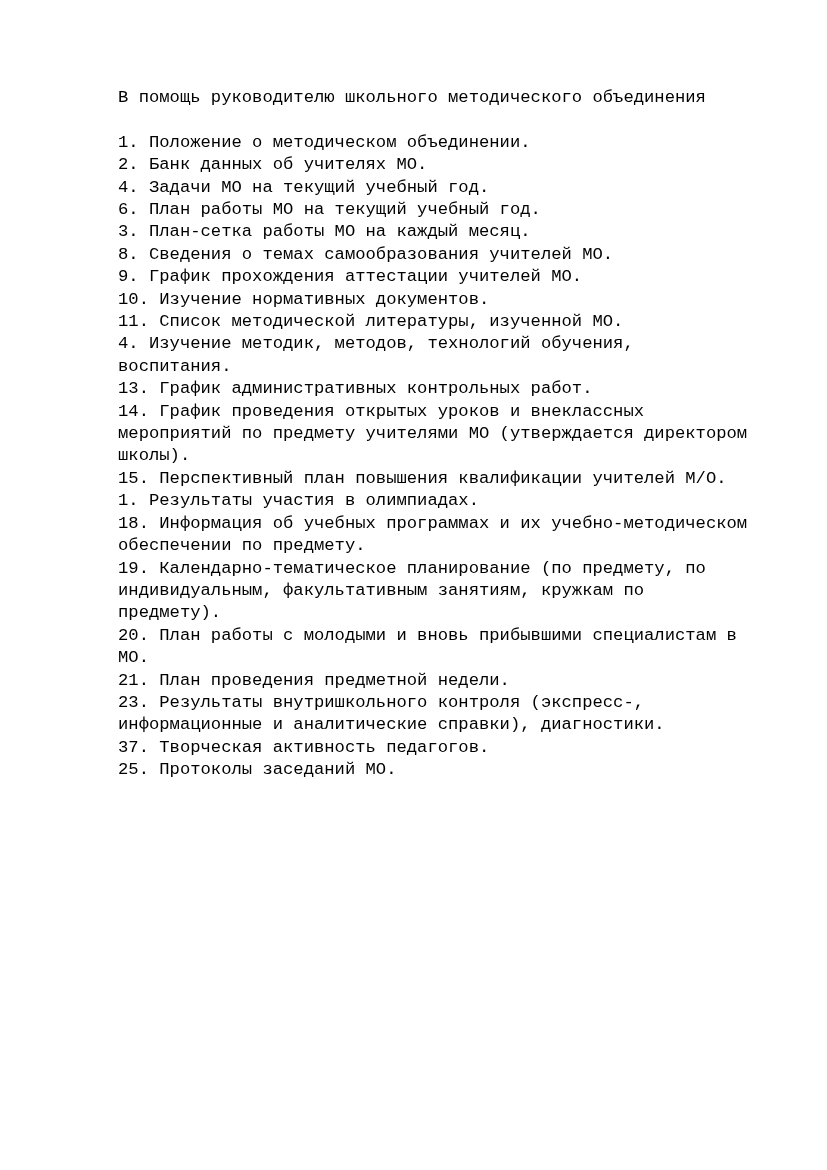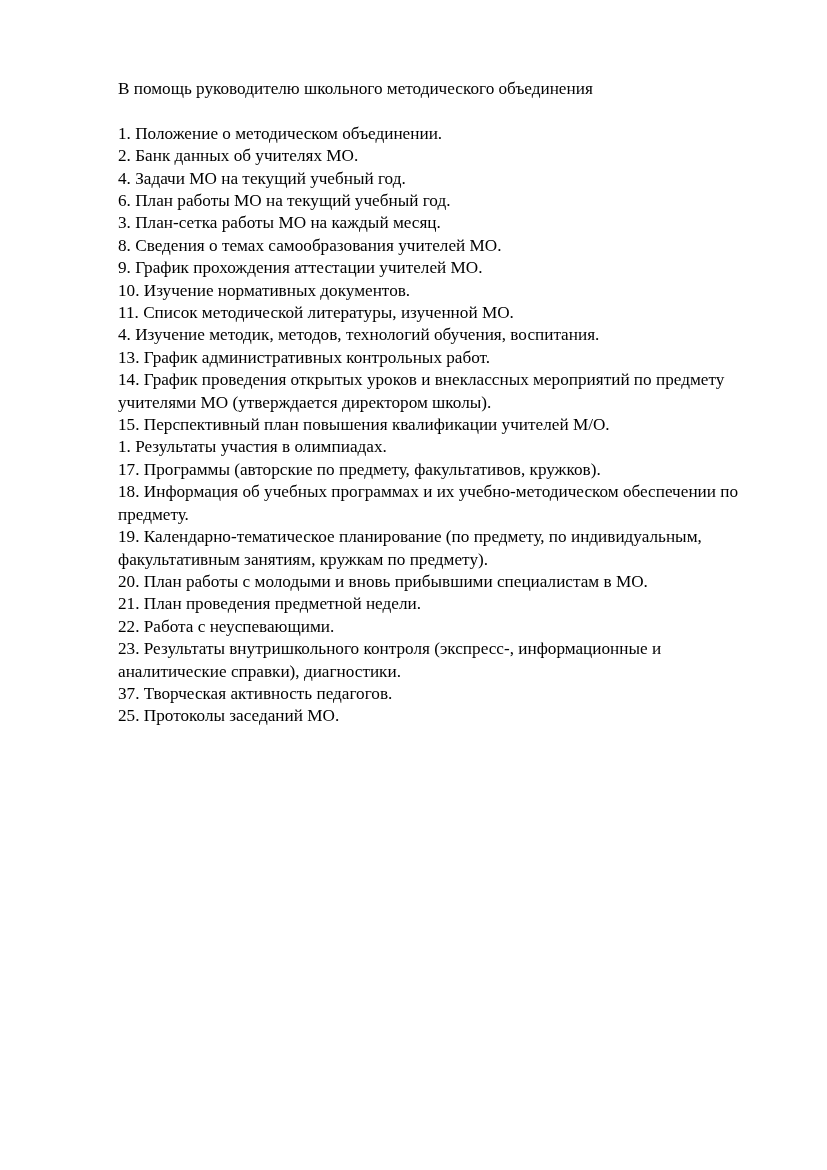--- a/index.html
+++ b/index.html
@@ -1,22 +1,22 @@
 <!DOCTYPE html>
 <html><head>
   <meta charset="utf-8">
   <style>
     html, body { margin: 0; padding: 0; background: #ffffff; }
     body { width: 827px; height: 1170px; position: relative; overflow: hidden; }
     .page {
       position: absolute;
       left: 118px;
-      top: 78px;
+      top: 87px;
       width: 635px;
-      font-family: Liberation Serif, serif;
+      font-family: Liberation Mono, monospace;
       font-size: 17.2px;
       line-height: 22.4px;
       color: #000000;
     }
     .title { margin: 0; font-weight: normal; font-size: 17.2px; }
     .spacer { height: 22.4px; }
     ol.items { list-style: none; margin: 0; padding: 0; }
     ol.items li { margin: 0; padding: 0; }
   </style>
 </head>
@@ -33,23 +33,21 @@
     <li>3. План-сетка работы МО на каждый месяц.</li>
     <li>8. Сведения о темах самообразования учителей МО.</li>
     <li>9. График прохождения аттестации учителей МО.</li>
     <li>10. Изучение нормативных документов.</li>
     <li>11. Список методической литературы, изученной МО.</li>
     <li>4. Изучение методик, методов, технологий обучения, воспитания.</li>
     <li>13. График административных контрольных работ.</li>
     <li>14. График проведения открытых уроков и внеклассных мероприятий по предмету учителями МО (утверждается директором школы).</li>
     <li>15. Перспективный план повышения квалификации учителей М/О.</li>
     <li>1. Результаты участия в олимпиадах.</li>
-    <li>17. Программы (авторские по предмету, факультативов, кружков).</li>
     <li>18. Информация об учебных программах и их учебно-методическом обеспечении по предмету.</li>
     <li>19. Календарно-тематическое планирование (по предмету, по индивидуальным, факультативным занятиям, кружкам по предмету).</li>
     <li>20. План работы с молодыми и вновь прибывшими специалистам в МО.</li>
     <li>21. План проведения предметной недели.</li>
-    <li>22. Работа с неуспевающими.</li>
     <li>23. Результаты внутришкольного контроля (экспресс-, информационные и аналитические справки), диагностики.</li>
     <li>37. Творческая активность педагогов.</li>
     <li>25. Протоколы заседаний МО.</li>
   </ol>
 </div>
 
 </body></html>

